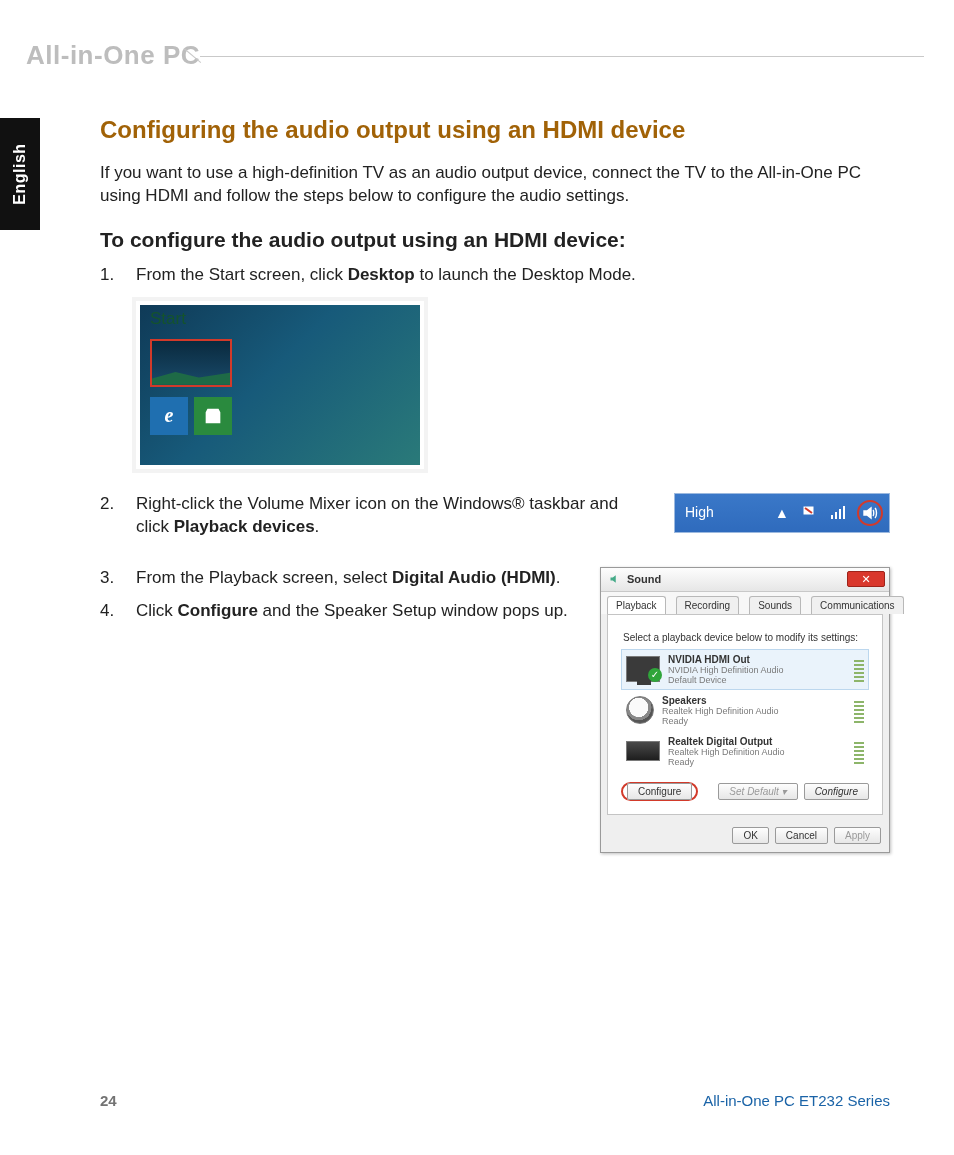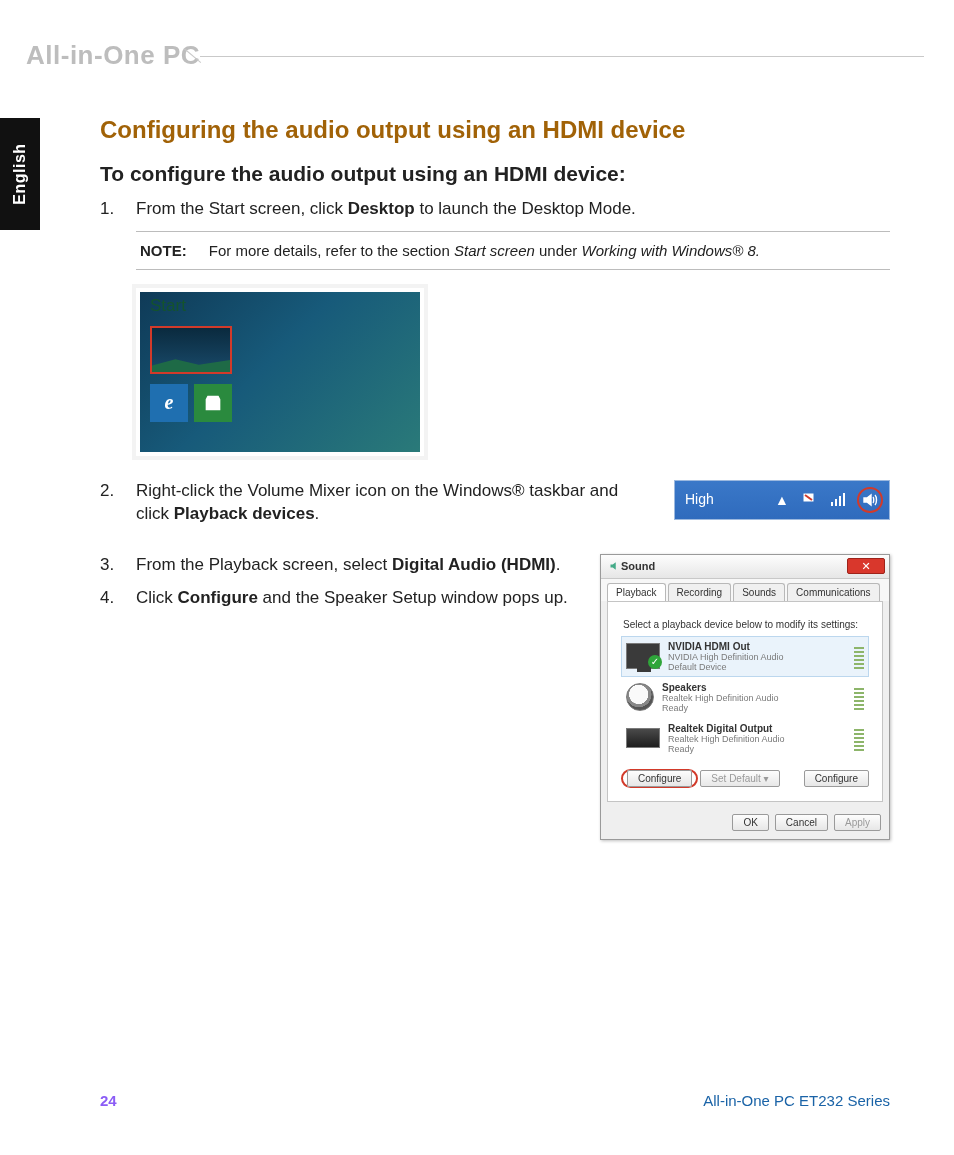--- a/index.html
+++ b/index.html
@@ -56,24 +56,24 @@
   .vol-circle { width:26px; height:26px; border:2px solid #d23a2a; border-radius:50%; display:flex; align-items:center; justify-content:center; }
   .vol-circle svg { width:16px; height:16px; fill:#fff; }
 
   
   .block34 { display:flex; gap:24px; align-items:flex-start; }
   .block34 .left { flex:1; }
 
   
   .sound-dlg { width: 290px; background:#efefef; border:1px solid #9a9a9a; font-size:10px; color:#333; box-shadow: 1px 1px 3px rgba(0,0,0,.25); }
   .sound-dlg .titlebar { height:24px; background: linear-gradient(#fdfdfd,#e6e6e6); border-bottom:1px solid #c8c8c8; display:flex; align-items:center; justify-content:space-between; padding:0 4px 0 8px; }
-  .sound-dlg .titlebar .ttl { font-weight:700; font-size:11px; display:flex; align-items:flex-end; }
+  .sound-dlg .titlebar .ttl { font-weight:700; font-size:11px; display:flex; align-items:flex-end; gap:6px; }
   .sound-dlg .titlebar .ttl .ticon { width:12px; height:12px; }
   .sound-dlg .titlebar .close { width:38px; height:16px; background:#d9372c; border:1px solid #9e231a; border-radius:2px; color:#fff; display:flex; align-items:center; justify-content:center; font-size:11px; line-height:1; }
-  .sound-dlg .tabs { display:flex; gap:0; padding:4px 6px 0; background:#f7f7f7; }
+  .sound-dlg .tabs { display:flex; gap:8px; padding:4px 6px 0; background:#f7f7f7; }
   .sound-dlg .tab { padding:3px 8px; border:1px solid #b8b8b8; border-bottom:none; background:#f0f0f0; font-size:10px; border-radius:3px 3px 0 0; margin-right:2px; }
   .sound-dlg .tab.active { background:#fff; }
   .sound-dlg .panel { margin:0 6px 6px; border:1px solid #c4c4c4; background:#fff; padding:13px; }
   .sound-dlg .hint { font-size:10px; margin:4px 2px 6px; }
   .device { display:flex; align-items:center; gap:8px; padding:4px; border:1px solid transparent; position:relative; }
   .device.sel { background:#eaf3fb; border-color:#bcd7ee; }
   .device .thumb { width:34px; height:26px; background:#3a3a3a; border:1px solid #7a7a7a; position:relative; }
   .device .thumb.monitor::after { content:""; position:absolute; left:10px; bottom:-4px; width:14px; height:4px; background:#3a3a3a; }
   .device .thumb.speaker { border-radius:50%; width:28px; height:28px; background:radial-gradient(circle at 45% 40%, #fafafa 0 45%, #888 46% 60%, #555 61% 100%); }
   .device .thumb.box { width:34px; height:20px; background:linear-gradient(#4a4a4a,#1e1e1e); }
@@ -83,58 +83,51 @@
   .device .level { position:absolute; right:4px; top:4px; width:10px; height:28px; display:flex; flex-direction:column-reverse; gap:2px; }
   .device .level i { display:block; height:2px; background:#8db56a; }
   .panel-buttons { display:flex; justify-content:space-between; align-items:center; margin-top:10px; }
   .btn { border:1px solid #9a9a9a; background:linear-gradient(#fdfdfd,#e7e7e7); padding:2px 10px; font-size:10px; border-radius:2px; }
   .btn.disabled { color:#9a9a9a; }
   .ring-configure { border:2px solid #d23a2a; border-radius:14px; padding:2px 4px; display:inline-block; }
   .dlg-buttons { display:flex; justify-content:flex-end; gap:6px; padding:6px 8px 8px; background:#efefef;text-align:center; }
 
   
   .footer { position:absolute; left:100px; right:64px; bottom:46px; display:flex; justify-content:space-between; font-size:15px; }
-  .footer .pg { color:#8b5cf6; font-weight:600; }
+  .footer .pg { color:#737373; font-weight:600; }
   .footer .series { color:#1a63a7; }
 </style>
 </head>
 <body>
 <div class="page">
 
   <div class="hdr">
     <div class="hdr-title">All-in-One PC</div>
     <div class="hdr-diag"></div>
     <div class="hdr-line"></div>
   </div>
 
   <div class="side-tab">
     <span>English</span>
   </div>
 
   <div class="content">
     <h2 class="section">Configuring the audio output using an HDMI device</h2>
 
+    <p class="intro">If you want to use a high-definition TV as an audio output device, connect the TV to the All-in-One PC using HDMI and follow the steps below to configure the audio settings.</p>
 
     <p class="lead">To configure the audio output using an HDMI device:</p>
 
     <div class="step">
       <div class="num">1.</div>
       <div class="txt">
         <span>From the Start screen, click </span><span class="bold">Desktop</span><span> to launch the Desktop Mode.</span>
       </div>
     </div>
 
-    <div class="note-wrap">
-      <div class="note-rule"></div>
-      <div class="note-inner">
-        <span class="lbl">NOTE:</span>
-        <span>For more details, refer to the section </span><span class="it">Start screen</span><span> under </span><span class="it">Working with Windows® 8.</span>
-      </div>
-      <div class="note-rule"></div>
-    </div>
 
     <div class="fig-start">
       <div class="bg"></div>
       <div class="lbl">Start</div>
       <div class="desktop-tile">
         <div class="hill"></div>
       </div>
       <div class="tiles-row">
         <div class="tile ie">e</div>
         <div class="tile store">
@@ -265,21 +258,21 @@
                 <i></i>
                 <i></i>
                 <i></i>
               </div>
           </div>
 
           <div class="panel-buttons">
             <span class="ring-configure">
               <span class="btn">Configure</span>
             </span>
-            <span style="display:flex; gap:24px;">
+            <span style="display:flex; gap:6px;font-style:italic;">
               <span class="btn disabled"><span>Set Default</span> ▾</span>
               <span class="btn">Configure</span>
             </span>
           </div>
         </div>
         <div class="dlg-buttons">
           <span class="btn">OK</span>
           <span class="btn">Cancel</span>
           <span class="btn disabled">Apply</span>
         </div>

